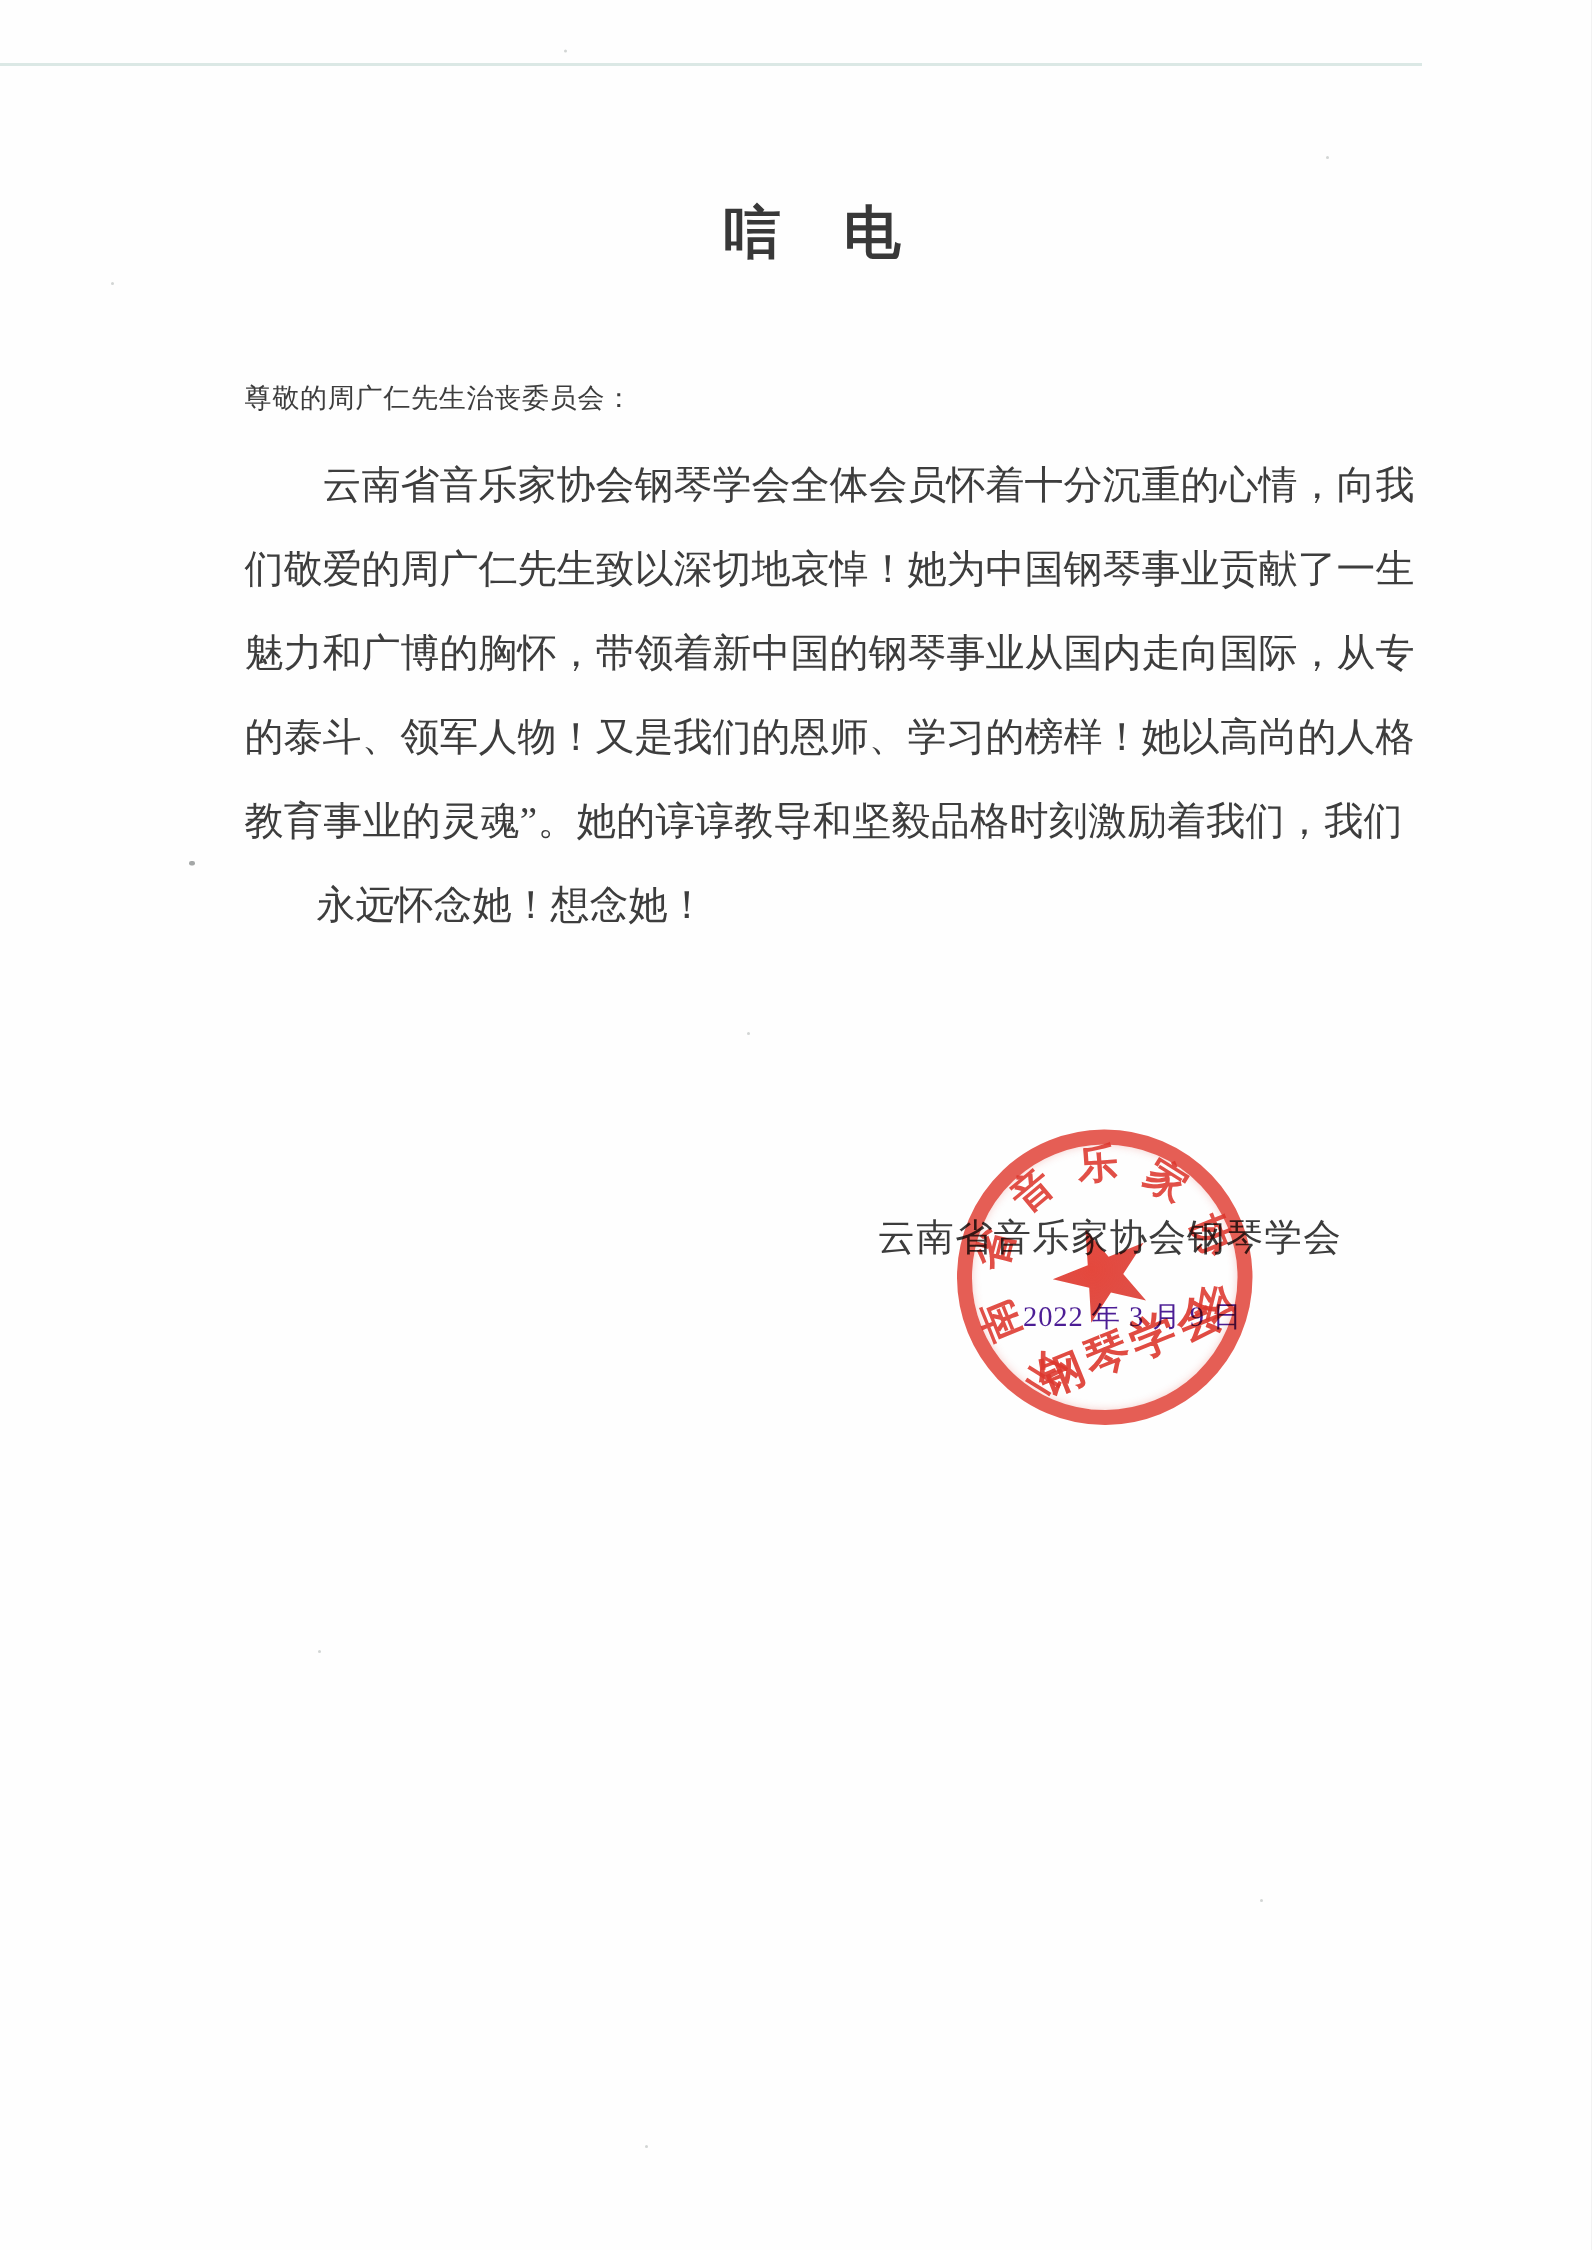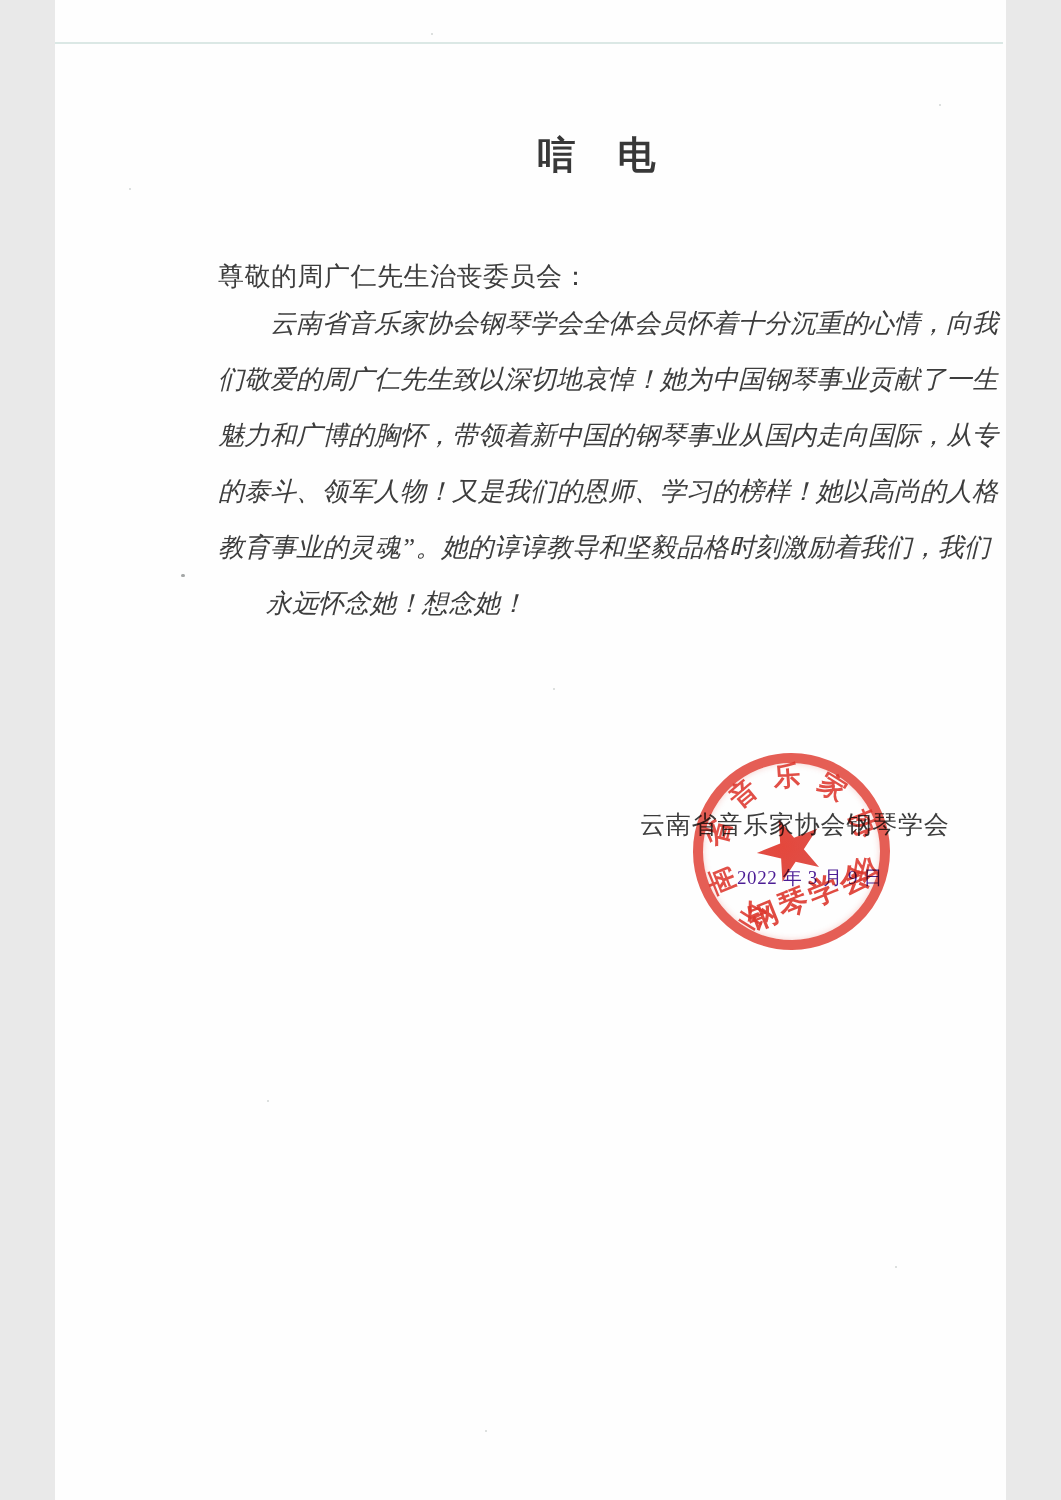--- a/index.html
+++ b/index.html
@@ -2,21 +2,21 @@
 <html><head>
 <meta charset="utf-8">
 <style>
   html, body {
     margin: 0;
     padding: 0;
     background: #e9e9e9;
   }
   .page {
     position: relative;
-    width: 951px;
+    width: 1061px;
     height: 1500px;
     margin: 0 auto;
     background: #fefefe;
     overflow: hidden;
     font-family: "Liberation Serif", "DejaVu Serif", serif;
     color: #3d3d3d;
   }
   
   .scan-line {
     position: absolute;
@@ -46,34 +46,33 @@
     width: 1061px;
     margin: 0;
     text-align: center;
     font-size: 38px;
     font-weight: bold;
     letter-spacing: 2px;
     color: #383838;
   }
   .salutation {
     position: absolute;
-    top: 262px;
+    top: 250px;
     left: 163px;
     margin: 0;
-    font-size: 26px;
+    font-size: 18px;
     line-height: 30px;
     letter-spacing: 0.5px;
   }
   .paragraph {
     position: absolute;
     top: 296px;
     left: 163px;
     width: 772px;
     font-size: 26px;
-    font-style: italic;
   }
   .paragraph .line {
     line-height: 56px;
     height: 56px;
     text-align: justify;
     text-align-last: justify;
     white-space: nowrap;
   }
   .paragraph .line.indent {
     text-indent: 2em;

